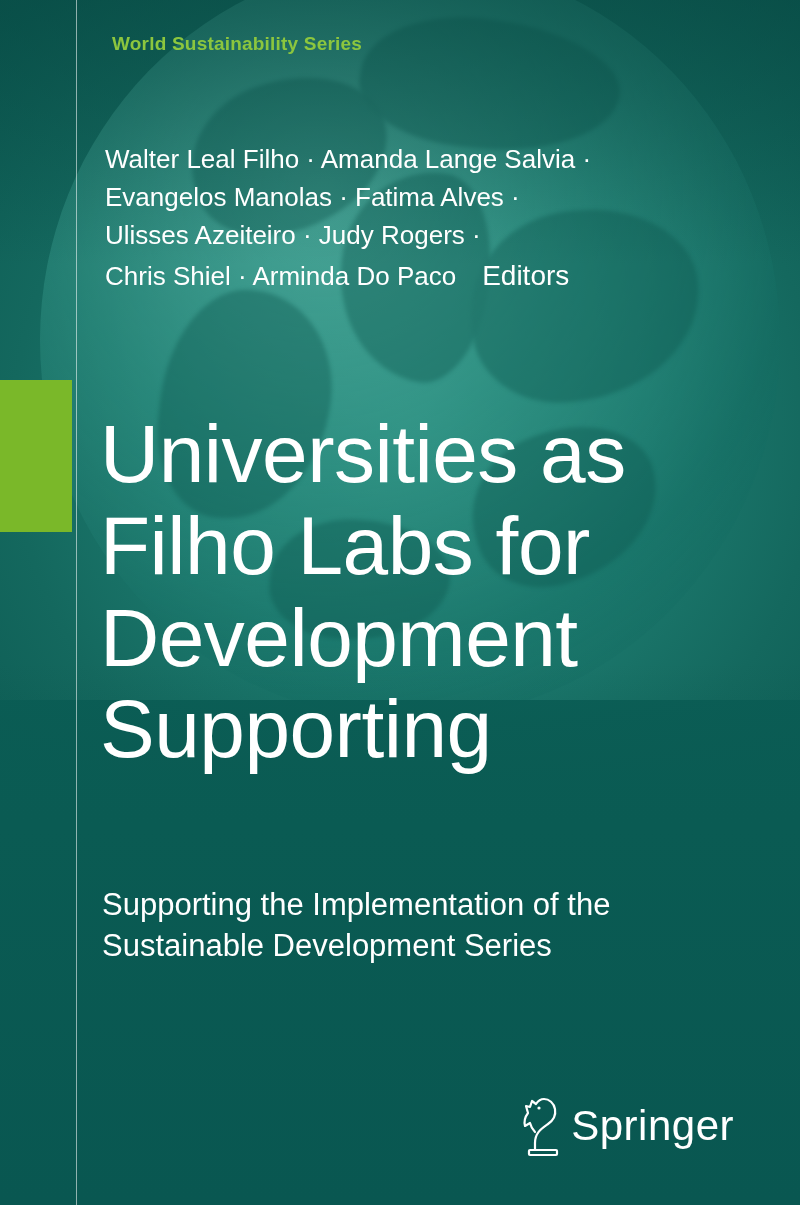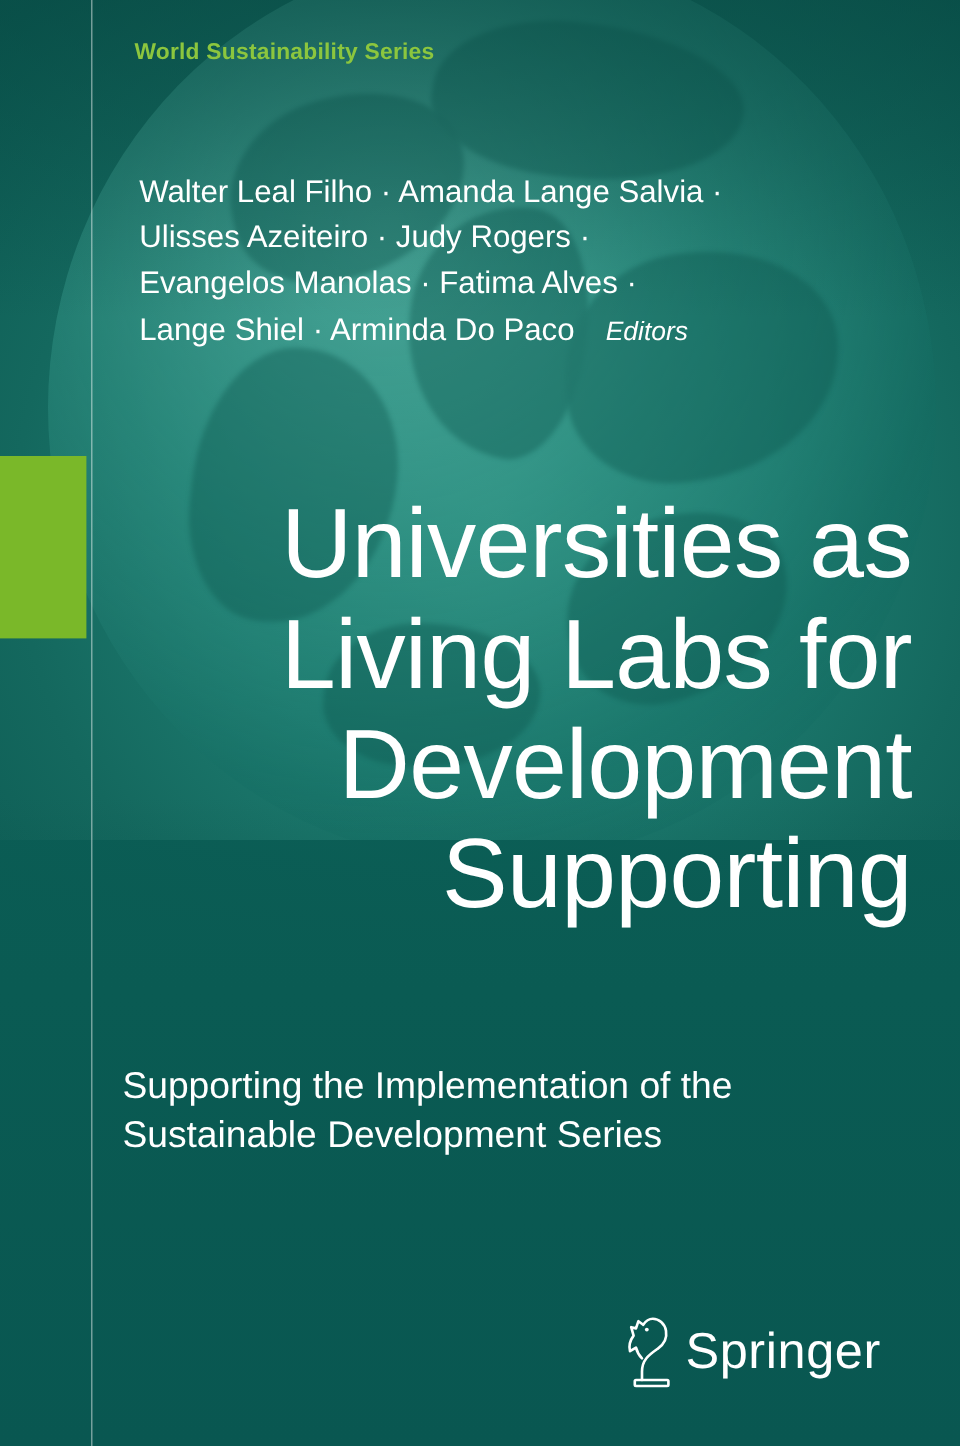--- a/index.html
+++ b/index.html
@@ -96,46 +96,44 @@
     left: 112px;
     top: 33px;
     font-size: 19px;
     font-weight: bold;
     letter-spacing: 0.2px;
     color: #8cc63e;
   }
 
   .editors {
     position: absolute;
-    left: 116px;
+    left: 105px;
     top: 140px;
     width: 620px;
     font-size: 26px;
     line-height: 1.47;
     font-weight: 400;
     color: #ffffff;
   }
   .editors .line { white-space: nowrap; }
   .editors .ed-label {
-    font-style: italic;
-    font-size: 22px;
+    font-size: 28px;
     padding-left: 26px;
   }
 
   .title {
     position: absolute;
     left: 100px;
     top: 408px;
     width: 660px;
     font-size: 82px;
     line-height: 1.12;
     font-weight: 400;
     letter-spacing: -0.5px;
     color: #ffffff;
-    text-align: right;
   }
 
   .subtitle {
     position: absolute;
     left: 102px;
     top: 884px;
     width: 640px;
     font-size: 31px;
     line-height: 1.33;
     font-weight: 400;
@@ -179,30 +177,30 @@
   <div class="vignette"></div>
   <div class="bottom-block"></div>
 
   <div class="accent"></div>
   <div class="rule"></div>
 
   <div class="series">World Sustainability Series</div>
 
   <div class="editors">
     <div class="line">Walter Leal Filho · Amanda Lange Salvia ·</div>
+    <div class="line">Evangelos Manolas · Fatima Alves ·</div>
     <div class="line">Ulisses Azeiteiro · Judy Rogers ·</div>
-    <div class="line">Evangelos Manolas · Fatima Alves ·</div>
     <div class="line">
-      <span>Lange Shiel · Arminda Do Paco</span><span class="ed-label">Editors</span>
+      <span>Chris Shiel · Arminda Do Paco</span><span class="ed-label">Editors</span>
     </div>
   </div>
 
   <div class="title">
     <div>Universities as</div>
-    <div>Living Labs for</div>
+    <div>Filho Labs for</div>
     <div>Development</div>
     <div>Supporting</div>
   </div>
 
   <div class="subtitle">
     <div>Supporting the Implementation of the</div>
     <div>Sustainable Development Series</div>
   </div>
 
   <div class="publisher">

